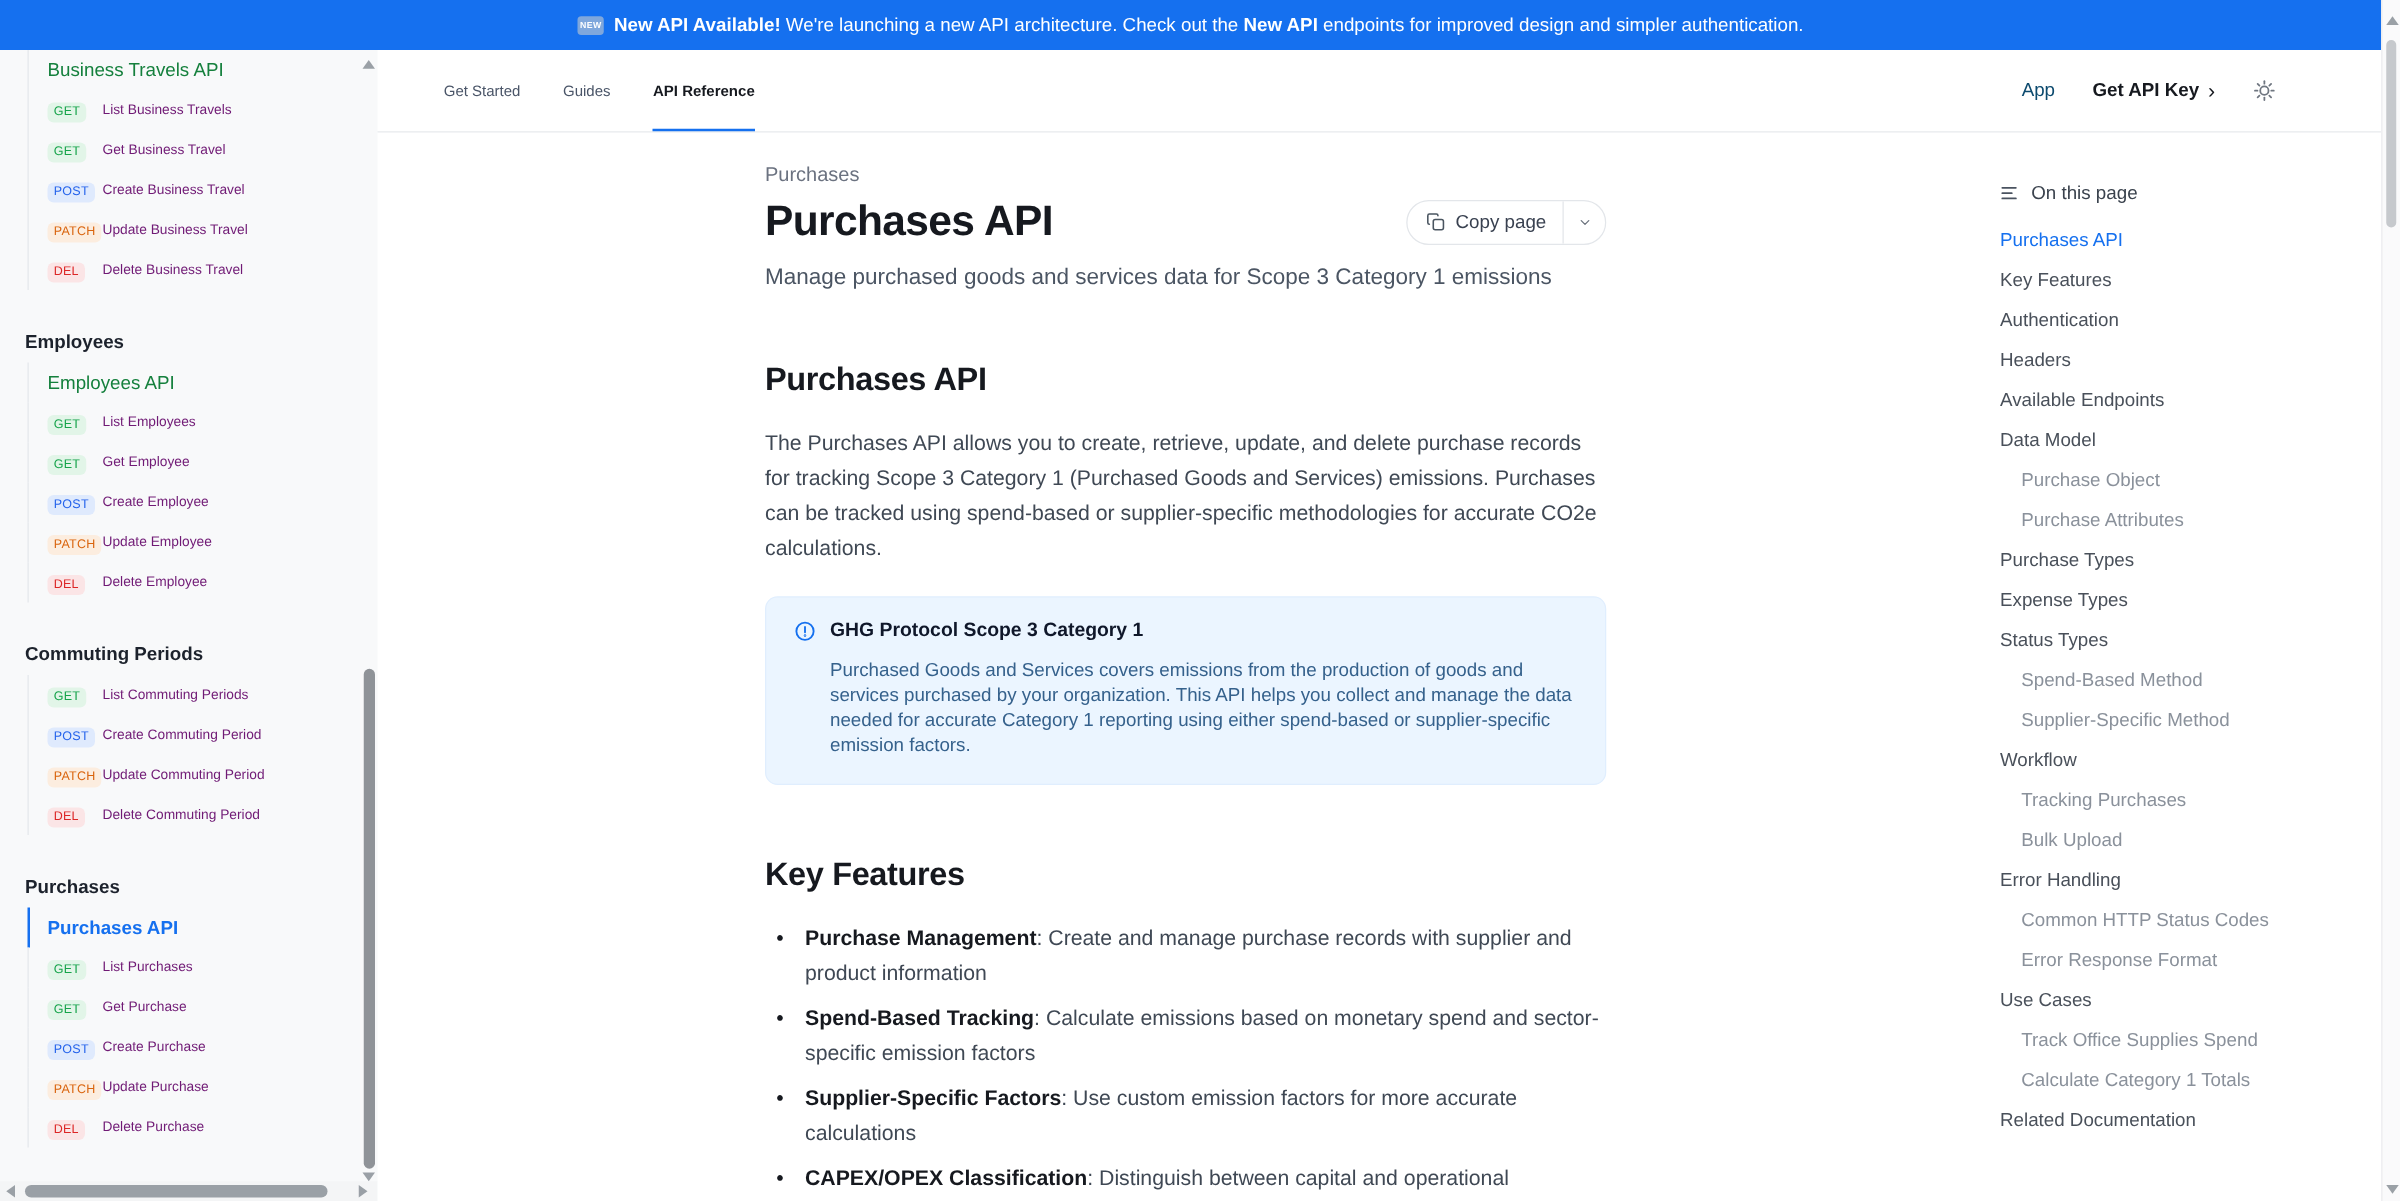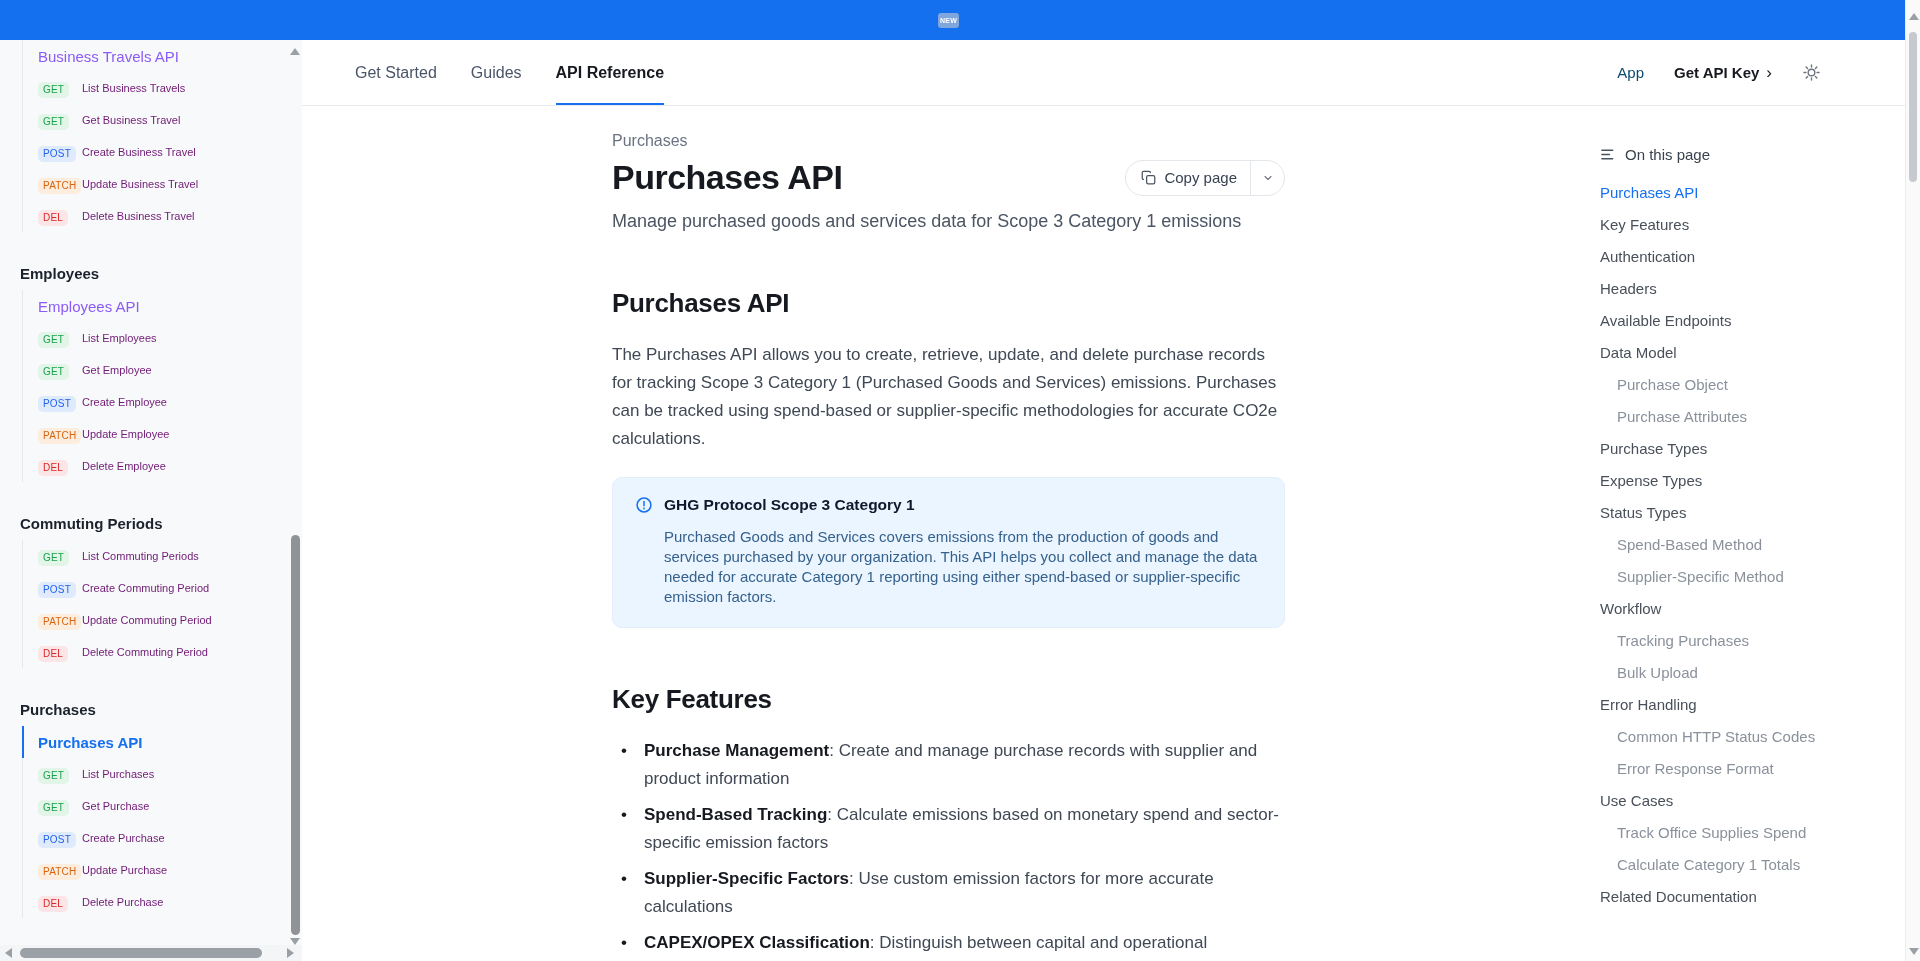--- a/index.html
+++ b/index.html
@@ -19,21 +19,21 @@
   .app { position:absolute; top:40px; left:0; right:15px; bottom:0; display:flex; }
 
   
   .sidebar { position:relative; width:302px; flex:0 0 302px; background:#F8F9FA;
     padding:0 16px 0 20px; overflow:hidden; }
   .side-header { margin:26px 0 0 0; height:32px; line-height:32px; font-size:15px;
     font-weight:600; color:#1C222C; }
   .side-group { margin-left:2px; }
   .g-row { display:flex; align-items:center; height:32px; border-left:1px solid #E4E7EB;
     padding-left:15px; cursor:pointer; }
-  .group-label { font-size:15px; color:#8b5cf6; }
+  .group-label { font-size:15px; color:#15803d; }
   .group-label.active { color:#1570EF; font-weight:600; border-left:2px solid #1570EF; padding-left:14px; }
   .badge-col { width:44px; flex:0 0 44px; }
   .method-badge { display:inline-block; font-size:10px; font-weight:400; letter-spacing:.2px;
     padding:3px 5px; border-radius:5px; line-height:1; }
   .ep-label { font-size:11px; color:#701a75; }
 
   
   .side-vscroll { position:absolute; top:0; right:0; width:13px; height:905px; }
   .side-vthumb { position:absolute; top:495px; left:2px; width:9px; height:400px;
     background:#8F9398; border-radius:5px; }
@@ -44,21 +44,21 @@
   .arr-right{ border-top:5px solid transparent; border-bottom:5px solid transparent; border-left:7px solid #9AA0A6; }
   .side-hscroll { position:absolute; left:0; bottom:0; width:302px; height:16px; background:#F4F5F6; }
   .side-hthumb { position:absolute; left:20px; top:3px; width:242px; height:10px;
     background:#9AA0A6; border-radius:5px; }
 
   
   .rightcol { flex:1; display:flex; flex-direction:column; min-width:0; background:#fff; }
   .topnav { height:66px; flex:0 0 66px; border-bottom:1px solid #E8EAED; display:flex;
     align-items:center; padding:0 84px 0 53px; position:relative; }
   .tabs { display:flex; gap:34px; height:100%; }
-  .tab { display:flex; align-items:center; height:100%; font-size:16px; color:#4A5568;
+  .tab { display:flex; align-items:center; height:100%; font-size:12px; color:#4A5568;
     position:relative; cursor:pointer; }
   .tab.active { color:#16191F; font-weight:700; }
   .tab.active::after { content:""; position:absolute; left:0; right:0; bottom:0; height:2.5px; background:#1570EF; }
   .nav-right { margin-left:auto; display:flex; align-items:center; gap:30px; }
   .nav-app { font-size:15px; color:#0c4a6e; cursor:pointer; }
   .nav-key { font-size:15px; font-weight:600; color:#16191F; display:flex; align-items:center; gap:7px; cursor:pointer; }
   .nav-key .chev { font-size:17px; font-weight:400; color:#16191F; line-height:1; }
   .sun-btn { display:flex; align-items:center; cursor:pointer; }
 
   
@@ -101,20 +101,21 @@
   .page-thumb { position:absolute; top:32px; left:3px; width:8px; height:150px;
     background:#C6C9CD; border-radius:4px; }
 
   svg { display:block; }
 </style>
 </head>
 <body>
 
 <div class="banner">
   <span class="new-emoji">NEW</span>
+  <span class="banner-msg"><b>New API Available!</b><span> We're launching a new API architecture. Check out the </span><b>New API</b><span> endpoints for improved design and simpler authentication.</span></span>
 </div>
 
 <div class="app">
 
   <aside class="sidebar">
     <nav>
         <div class="side-group">
           <div class="g-row group-label">Business Travels API</div>
           <div class="g-row ep-row">
             <span class="badge-col"><span class="method-badge" style="color: rgb(22, 163, 74); background: rgb(226, 245, 232);">GET</span></span>

